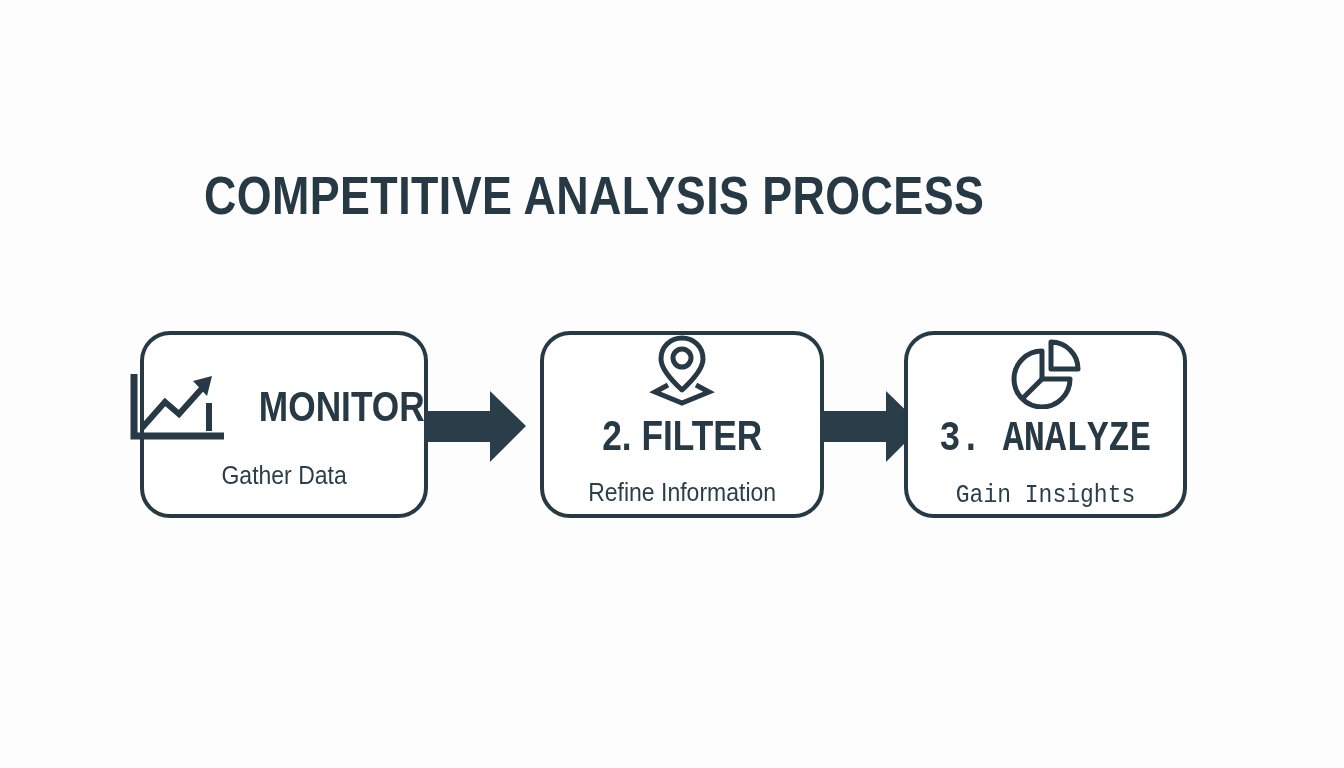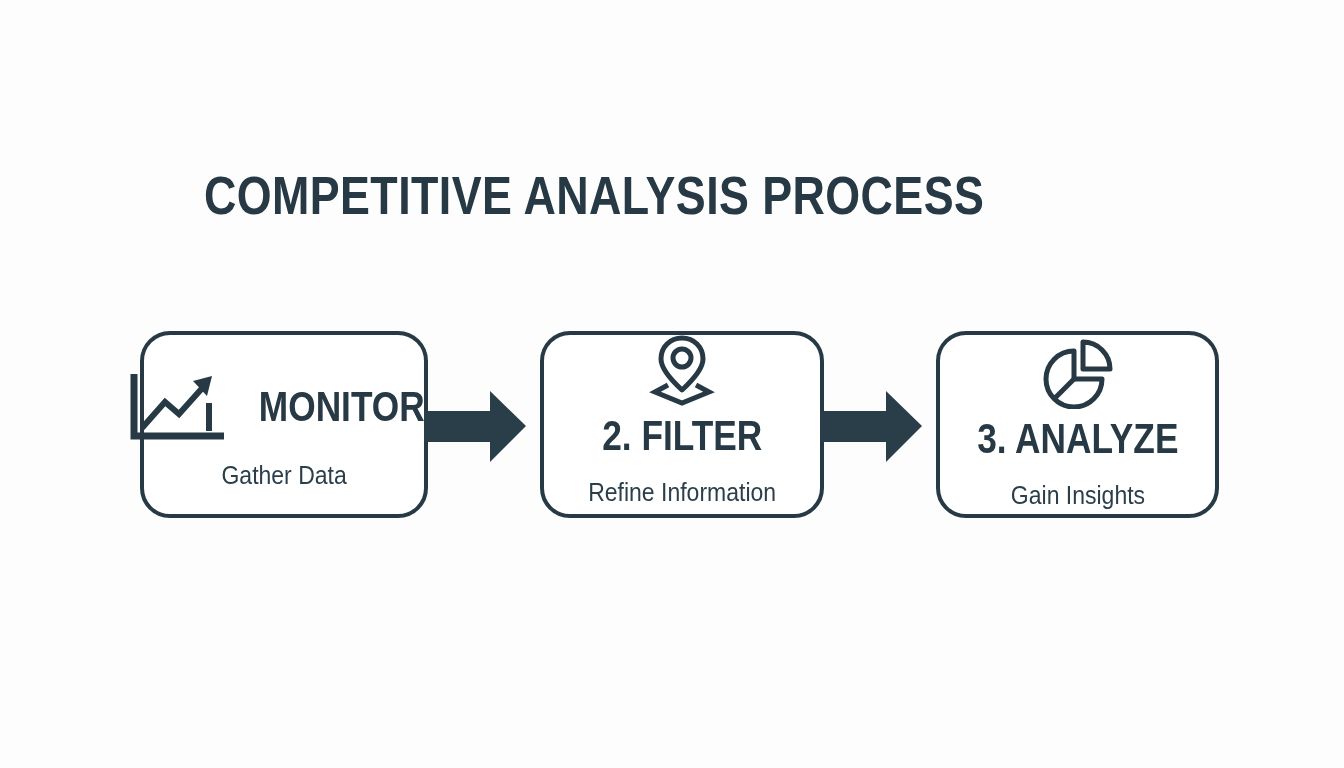--- a/index.html
+++ b/index.html
@@ -22,21 +22,21 @@
   }
   .step-box{
     position:absolute;top:331px;height:187px;
     background:#ffffff;
     border:4px solid #263945;border-radius:30px;
     box-sizing:border-box;
     display:flex;flex-direction:column;align-items:center;justify-content:center;
   }
   #box-monitor{left:140px;width:288px;padding-top:10px;}
   #box-filter{left:540px;width:284px;padding-bottom:10px;text-align:center;}
-  #box-analyze{left:936px;width:283px;padding-bottom:2px;}
+  #box-analyze{left:904px;width:283px;padding-bottom:2px;font-family:Liberation Mono, monospace;}
   .title-row{display:flex;align-items:center;gap:16px;}
   .step-title{
     display:inline-block;
     font-size:42px;font-weight:700;line-height:1.05;
     transform:scaleX(0.84);transform-origin:center;
     white-space:nowrap;color:#263945;
   }
   .step-subtitle{
     display:inline-block;
     font-size:25px;font-weight:400;line-height:1;

